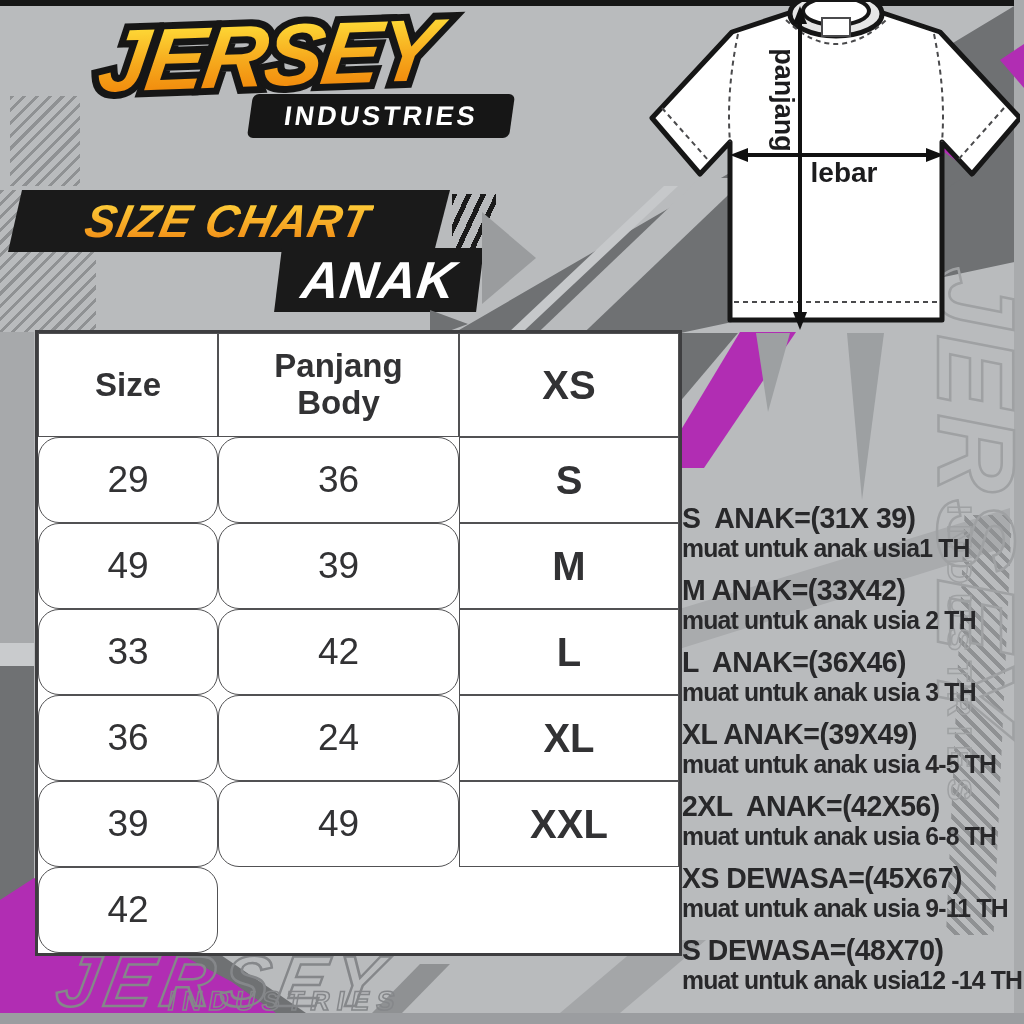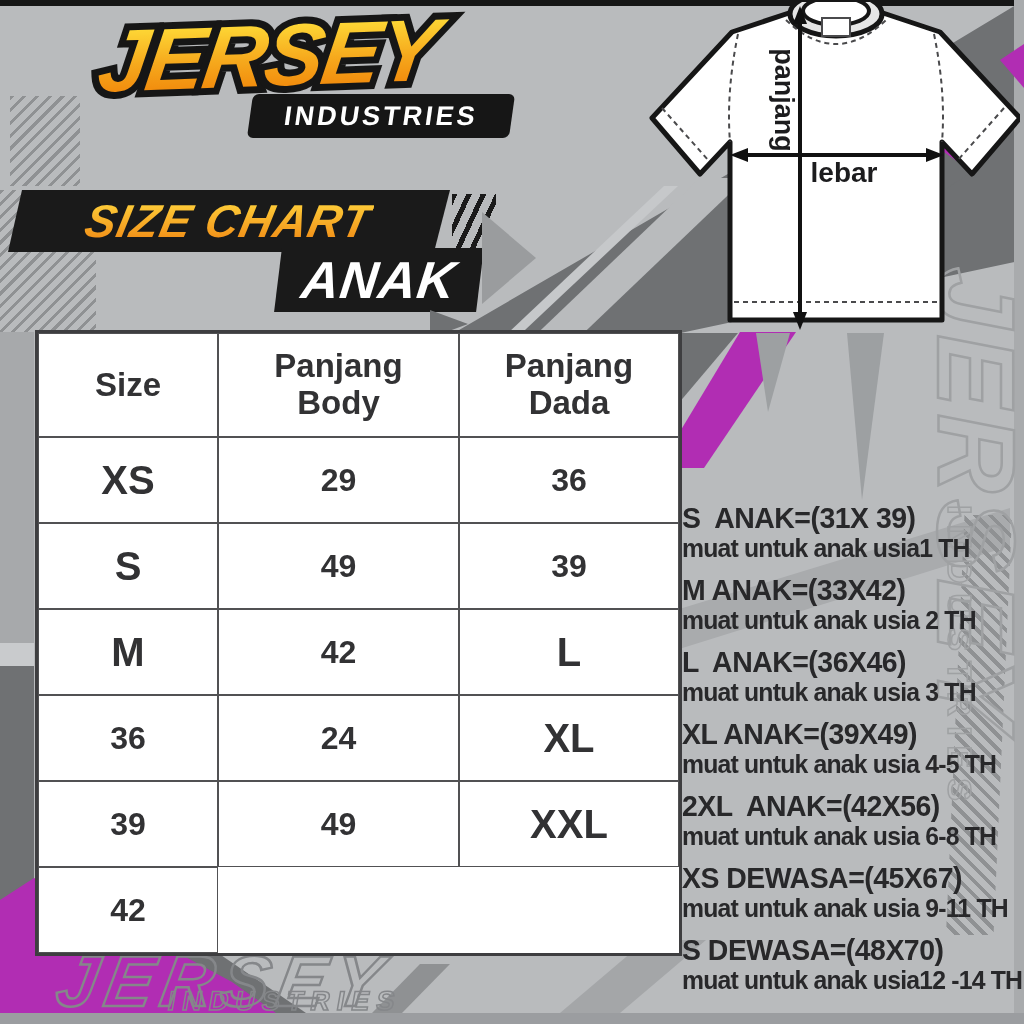--- a/index.html
+++ b/index.html
@@ -77,21 +77,21 @@
   
   .shirt{left:646px;top:2px;width:374px;height:334px;}
 
   
   .size-table{left:35px;top:330px;width:647px;height:626px;box-sizing:border-box;border:3px solid #3e3e40;
     display:grid;grid-template-columns:180px 241px 220px;grid-template-rows:104px repeat(6,86px);background:#fff;}
   .cell{box-sizing:border-box;border:1.5px solid #515153;background:#fff;display:flex;align-items:center;
     justify-content:center;text-align:center;color:#323234;padding:16px 26px;}
   .cell.head{font-weight:700;font-size:33px;line-height:1.12;}
   .cell.sz{font-weight:700;font-size:40px;}
-  .cell.num{font-weight:700;font-size:32px;}
+  .cell.num{font-weight:400;font-size:37px;border-radius:21px;}
 
   
   .notes{left:682px;top:502px;width:338px;}
   .note{margin-bottom:11px;}
   .note-h{font-size:29px;font-weight:900;letter-spacing:-0.5px;line-height:32px;color:#28282a;
     white-space:pre;transform:scaleX(.98);transform-origin:left;}
   .note-d{font-size:25px;font-weight:700;letter-spacing:-0.8px;line-height:29px;color:#28282a;
     white-space:pre;transform:scaleX(.99);transform-origin:left;}
 </style>
 </head>
@@ -166,31 +166,31 @@
       <polygon points="84,153 102,146 102,160" fill="#111"></polygon>
       <polygon points="298,153 280,146 280,160" fill="#111"></polygon>
     </g>
     <text x="136" y="98" transform="rotate(90 136 98)" text-anchor="middle" dominant-baseline="middle" font-family="Liberation Sans, sans-serif" font-weight="bold" font-size="27" fill="#1c1c1e">panjang</text>
     <text x="198" y="180" text-anchor="middle" font-family="Liberation Sans, sans-serif" font-weight="bold" font-size="28" fill="#1c1c1e">lebar</text>
   </svg>
 
   <div class="abs size-table">
     <div class="cell head">Size</div>
     <div class="cell head">Panjang Body</div>
-    <div class="cell head">Panjang Dada</div>
 
     <div class="cell sz">XS</div>
     <div class="cell num">29</div>
     <div class="cell num">36</div>
 
     <div class="cell sz">S</div>
     <div class="cell num">49</div>
     <div class="cell num">39</div>
 
     <div class="cell sz">M</div>
+    <div class="cell num">33</div>
     <div class="cell num">42</div>
 
     <div class="cell sz">L</div>
     <div class="cell num">36</div>
     <div class="cell num">24</div>
 
     <div class="cell sz">XL</div>
     <div class="cell num">39</div>
     <div class="cell num">49</div>
 

